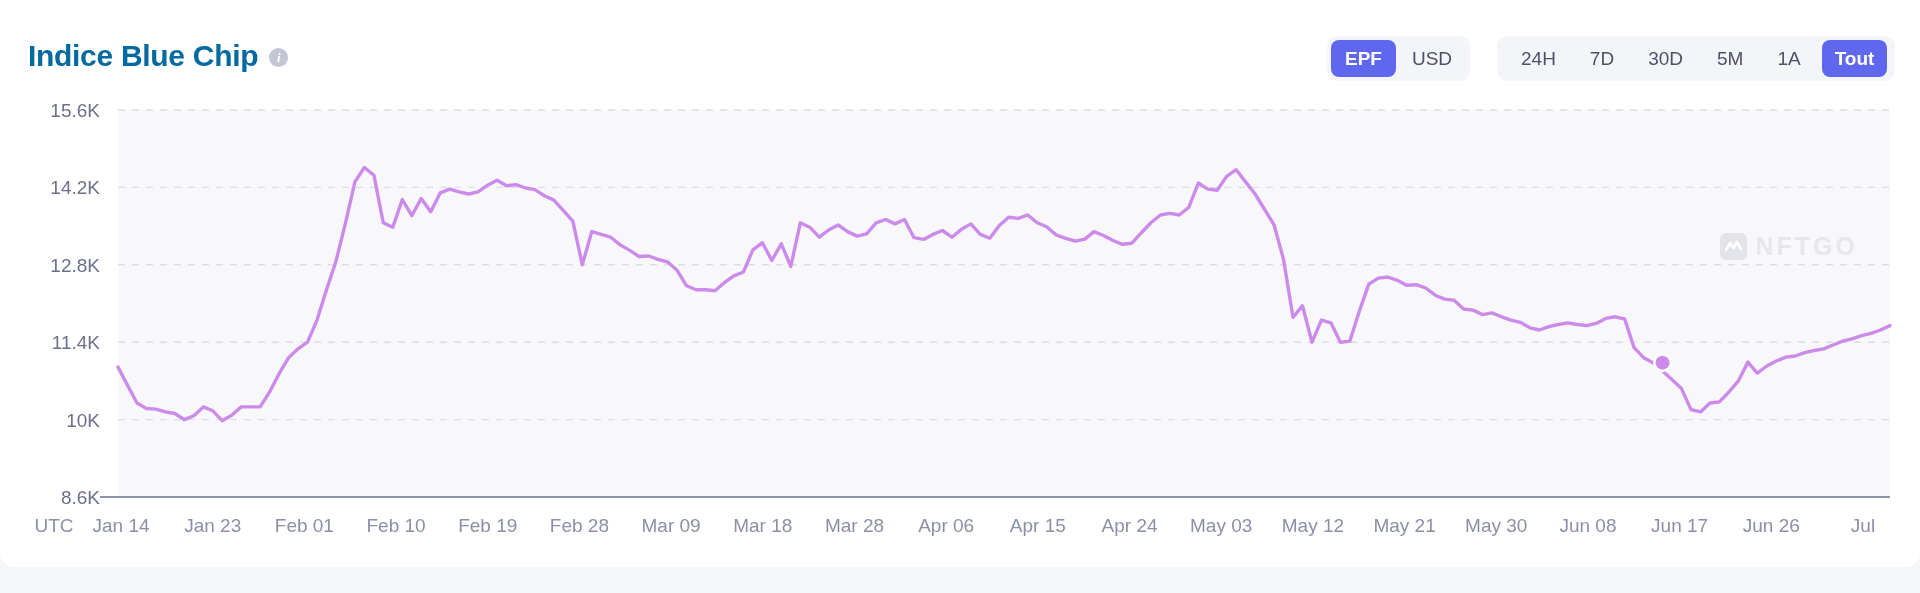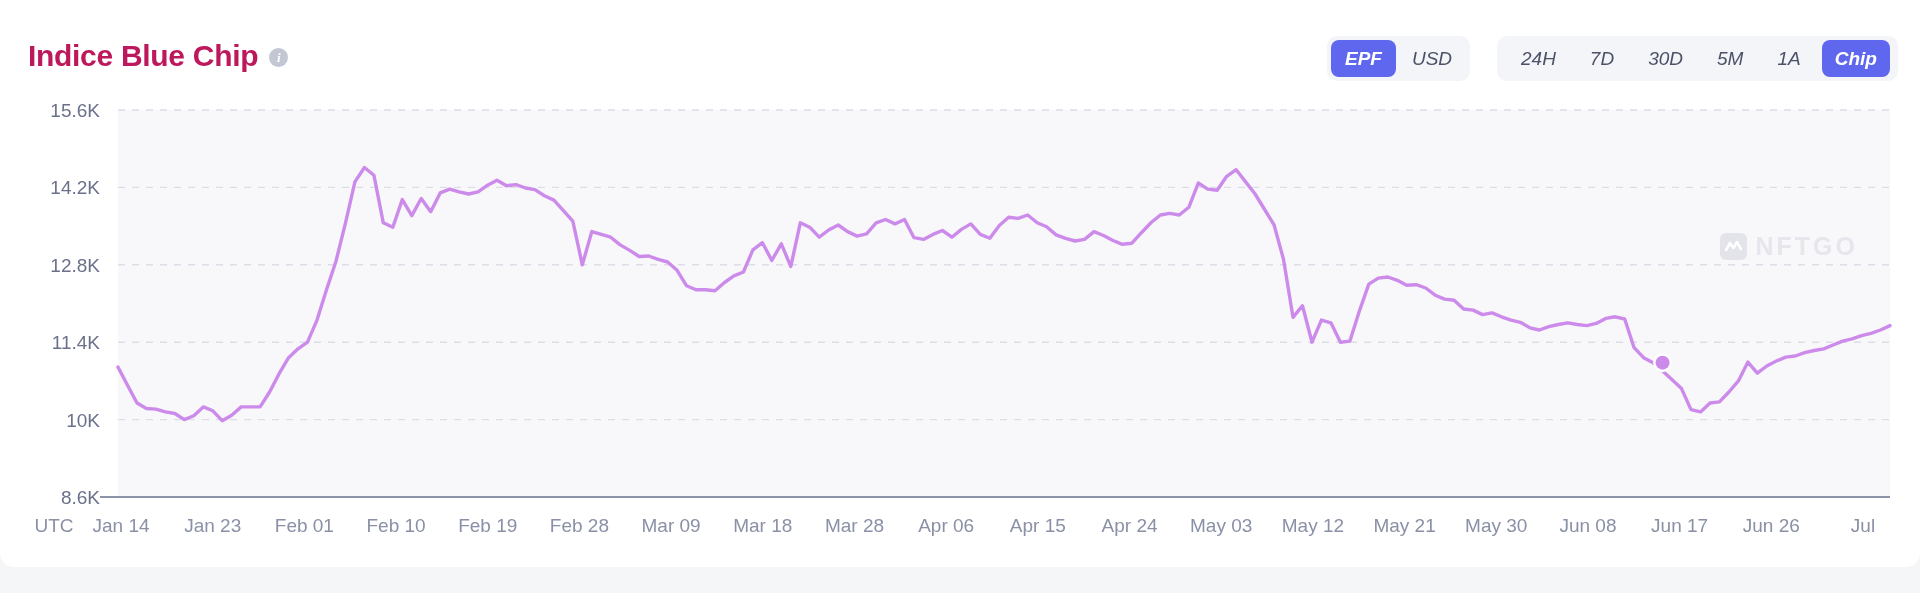--- a/index.html
+++ b/index.html
@@ -26,21 +26,21 @@
   #title-wrap {
     position: absolute;
     left: 28px; top: 38px;
     display: flex;
     align-items: center;
     gap: 11px;
   }
   #page-title {
     font-size: 30px;
     font-weight: 700;
-    color: #be185d;
+    color: #0369a1;
     letter-spacing: -0.3px;
     line-height: 36px;
   }
   #info-icon {
     width: 19px; height: 19px;
     border-radius: 50%;
     background: #c3c7d4;
     color: #ffffff;
     font-size: 13px;
     font-weight: 700;
@@ -73,21 +73,20 @@
     font-weight: 500;
     color: #4b5167;
     display: flex;
     align-items: center;
     justify-content: center;
     cursor: pointer;
     background: transparent;
     border: none;
     font-family: "Liberation Sans", sans-serif;
     white-space: nowrap;
-    font-style: italic;
   }
   .seg-btn.active {
     background: #6067ef;
     color: #ffffff;
     font-weight: 600;
   }
   #range-toggle .seg-btn { padding: 0 13px; margin: 8px 3px; }
 
   #chart-area {
     position: absolute;
@@ -147,21 +146,21 @@
     <div id="currency-toggle" class="seg-group">
         <button class="seg-btn active">EPF</button>
         <button class="seg-btn">USD</button>
       </div>
     <div id="range-toggle" class="seg-group">
         <button class="seg-btn">24H</button>
         <button class="seg-btn">7D</button>
         <button class="seg-btn">30D</button>
         <button class="seg-btn">5M</button>
         <button class="seg-btn">1A</button>
-        <button class="seg-btn active">Chip</button>
+        <button class="seg-btn active">Tout</button>
       </div>
   </div>
 
   <div id="chart-area">
     <svg id="chart-svg" width="1920" height="460">
         <rect x="118" y="6" width="1772" height="387" fill="#f8f8fb"></rect>
         <text x="100" y="400" class="ylabel">8.6K</text>
         <line x1="118" y1="315.6" x2="1890" y2="315.6" class="gridline"></line>
         <text x="100" y="322.6" class="ylabel">10K</text>
         <line x1="118" y1="238.2" x2="1890" y2="238.2" class="gridline"></line>

